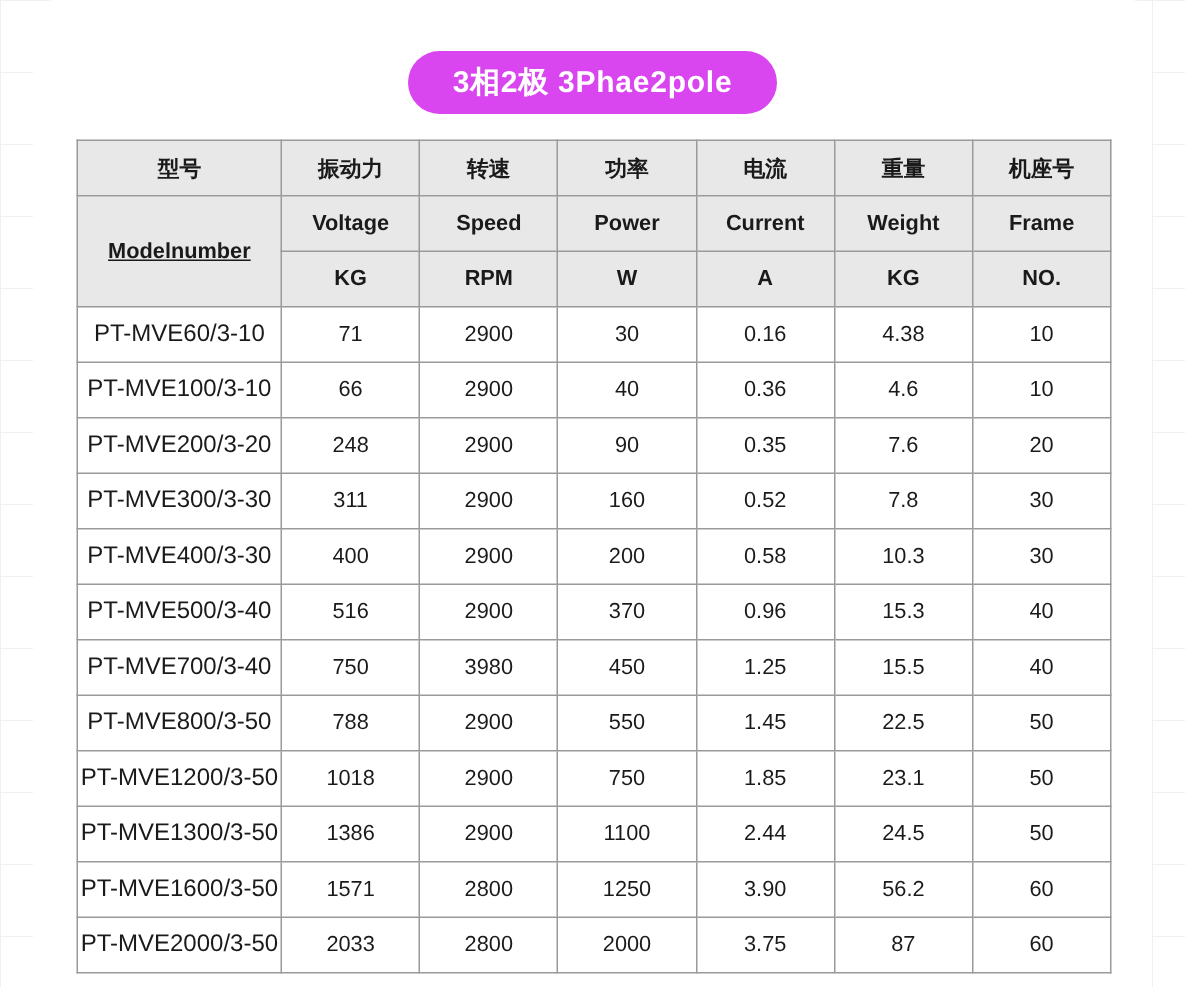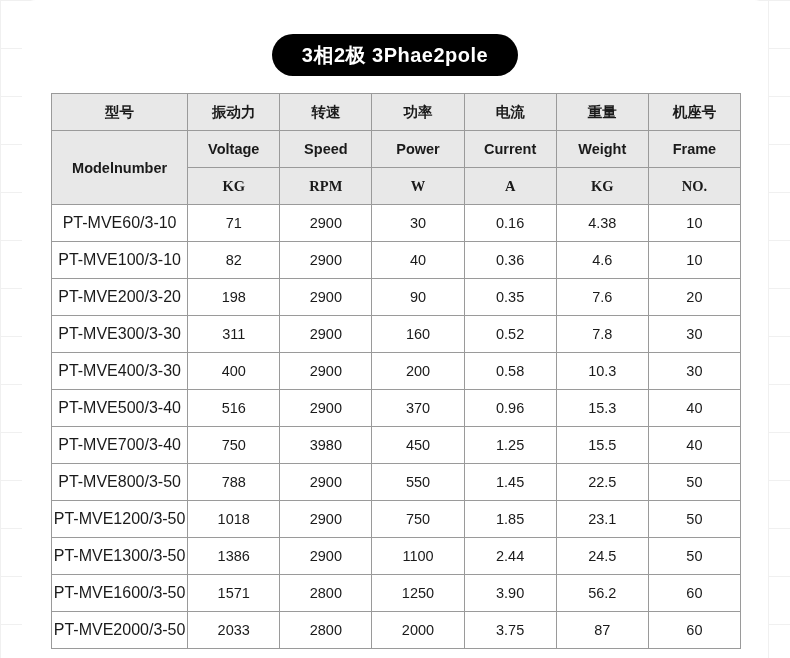--- a/index.html
+++ b/index.html
@@ -42,21 +42,21 @@
   }
   .title-wrap {
     position: absolute;
     top: 34px;
     left: 0;
     width: 746px;
     text-align: center;
   }
   .title-badge {
     display: inline-block;
-    background: #000000;
+    background: #d946ef;
     color: #ffffff;
     font-size: 20px;
     font-weight: bold;
     padding: 11px 30px;
     border-radius: 22px;
     letter-spacing: 0.5px;
     line-height: 1;
   }
   table.spec {
     position: absolute;
@@ -81,29 +81,29 @@
     font-weight: bold;
   }
   .h-cn {
     font-size: 18px;
     font-weight: bold;
     height: 44px;
   }
   .h-model {
     font-size: 15.5px;
     font-weight: bold;
+    text-decoration: underline;
   }
   .h-en {
     font-size: 15px;
     font-weight: bold;
   }
   .h-unit {
     font-size: 16px;
     font-weight: bold;
-    font-family: Liberation Serif, serif;
   }
   .col-model { width: 136px; }
   .col-std { width: 92px; }
   tbody td.model-cell {
     font-size: 16px;
     height: 36px;
   }
 </style>
 </head>
 <body>
@@ -160,30 +160,30 @@
           <td class="model-cell">PT-MVE60/3-10</td>
           <td>71</td>
           <td>2900</td>
           <td>30</td>
           <td>0.16</td>
           <td>4.38</td>
           <td>10</td>
         </tr>
         <tr>
           <td class="model-cell">PT-MVE100/3-10</td>
-          <td>82</td>
+          <td>66</td>
           <td>2900</td>
           <td>40</td>
           <td>0.36</td>
           <td>4.6</td>
           <td>10</td>
         </tr>
         <tr>
           <td class="model-cell">PT-MVE200/3-20</td>
-          <td>198</td>
+          <td>248</td>
           <td>2900</td>
           <td>90</td>
           <td>0.35</td>
           <td>7.6</td>
           <td>20</td>
         </tr>
         <tr>
           <td class="model-cell">PT-MVE300/3-30</td>
           <td>311</td>
           <td>2900</td>

